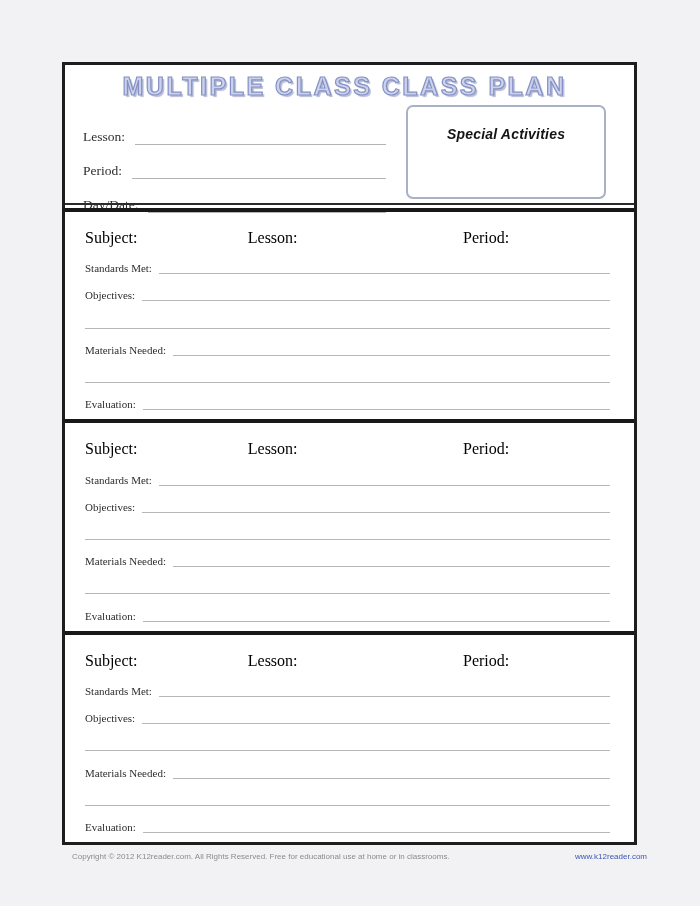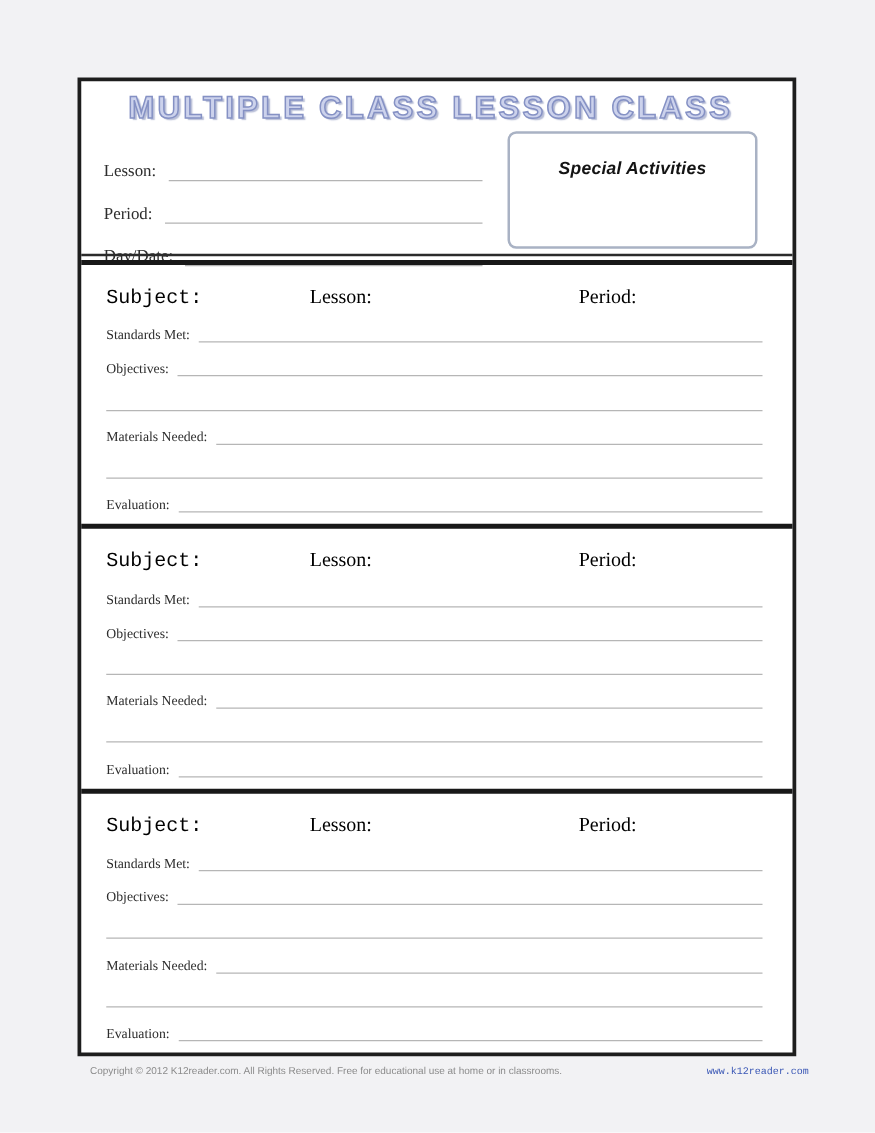--- a/index.html
+++ b/index.html
@@ -80,40 +80,40 @@
     font-size:11px; color:#2d2d2d;
   }
   .row .lbl { white-space:nowrap; }
   .row .line {
     flex:1; margin-left:7px; height:15px;
     border-bottom:1px solid #b6b6b6;
   }
   .row.blank .line { margin-left:0; }
   .subject-row { display:flex; align-items:flex-end; height:22px; }
   .grp { display:flex; align-items:flex-end; box-sizing:border-box; }
-  .grp-subject { flex:0 0 31%; padding-right:18px;font-family:Liberation Mono, monospace; }
+  .grp-subject { flex:0 0 31%; padding-right:18px; }
   .grp-lesson  { flex:0 0 41%; padding-right:6px; }
   .grp-period  { flex:1; }
   
   .footer {
     position:absolute; left:72px; top:852px; width:575px;
     display:flex; justify-content:space-between; align-items:baseline;
     font-family:"Liberation Sans", sans-serif;
     font-size:8px; line-height:10px;
     color:#8b8b8b;
   }
-  .footer .site { color:#3a57b5; text-decoration:none;font-family:Liberation Mono, monospace; }
+  .footer .site { color:#3a57b5; text-decoration:none; }
 </style>
 </head>
 <body>
 
 <div class="paper">
 
   <div class="header">
-    <div class="title">MULTIPLE CLASS LESSON CLASS</div>
+    <div class="title">MULTIPLE CLASS CLASS PLAN</div>
     <div class="header-body">
       <div class="fields">
         <div class="field-row">
           <span class="lbl">Lesson:</span>
           <span class="line"></span>
         </div>
         <div class="field-row">
           <span class="lbl">Period:</span>
           <span class="line"></span>
         </div>

